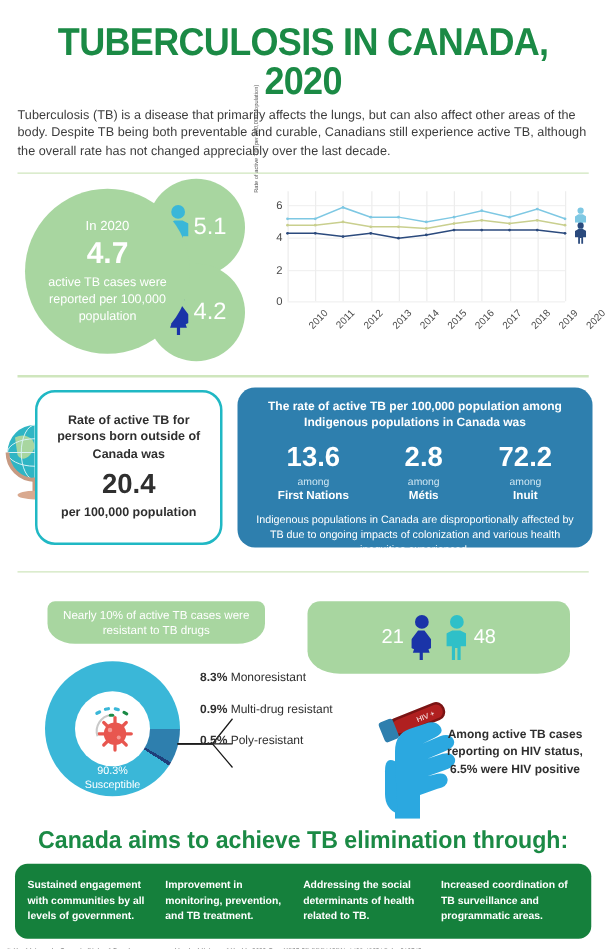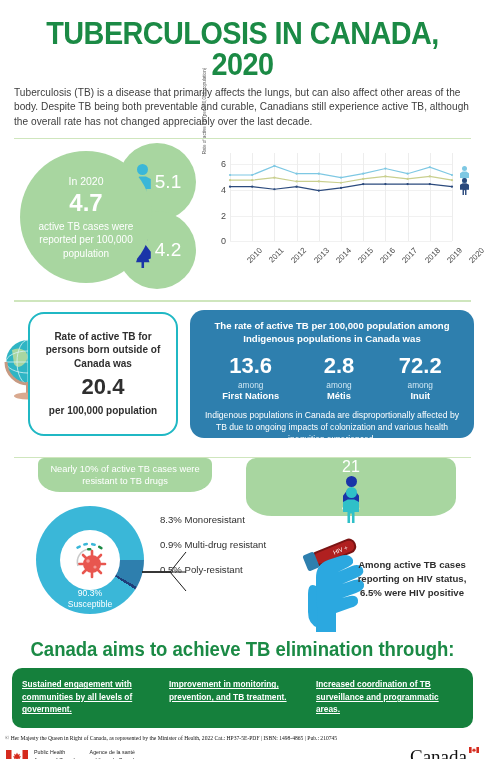--- a/index.html
+++ b/index.html
@@ -110,53 +110,53 @@
     color:#fff; text-align:center; padding: 9px 10px 0;
   }
   .ind-head { font-size: 9.6px; line-height: 1.4; font-weight: 600; }
   .ind-row { display:flex; justify-content:space-around; margin-top: 7px; }
   .ind-num { font-size: 22px; font-weight: bold; }
   .ind-among { font-size: 8.3px; color:#cfe7f3; margin-top:1px; }
   .ind-grp { font-size: 9.3px; font-weight: 600; margin-top: 1px;}
   .ind-foot { font-size: 8.6px; line-height: 1.42; margin-top: 8px; padding: 0 4px; }
 
   
-  .sec3 { position: relative; height: 178px; margin-top: 0; }
+  .sec3 { position: relative; height: 178px; margin-top: 23px; }
   .greenbanner {
     position:absolute; left: 38px; top: 0;
     width: 174px; height: 34px;
     background:#a8d6a0; color:#fff;
     border-radius: 6px 6px 22px 22px / 6px 6px 16px 16px;
     display:flex; align-items:center; justify-content:center;
     text-align:center; font-size: 9.3px; line-height:1.35;
   }
   .deathbanner {
     position:absolute; left: 246px; top: 0;
     width: 210px; height: 58px;
     background:#a8d6a0; color:#fff;
     border-radius: 10px 10px 26px 26px / 10px 10px 18px 18px;
-    display:flex; align-items:center; justify-content:center;flex-direction:column;
+    display:flex; align-items:center; justify-content:center;
   }
   .db-num { font-size: 16px; color:#fff; }
   .db-txt { font-size: 12.5px; line-height:1.22; text-align:center; padding: 0 7px;}
 
   .donutwrap { position:absolute; left: 36px; top: 48px; width: 108px; height: 108px; }
   .donut { width: 108px; height: 108px; border-radius:50%; }
   .donut-hole {
     position:absolute; left: 24px; top: 24px;
     width: 60px; height: 60px; border-radius:50%; background:#fff;
     display:flex; align-items:center; justify-content:center;
   }
   .donut-lab {
     position:absolute; left:0; right:0; bottom: 5px;
     text-align:center; color:#fff; font-size: 8.6px; line-height:1.25;
   }
   .legend { position:absolute; left: 160px; top: 56px; }
   .legend div { font-size: 9.6px; color:#2f2f2f; margin-bottom: 14px; }
-  .legend b { font-weight: normal; }
+  .legend b { font-weight: bold; }
   .leader { position:absolute; }
 
   .hivtext {
     position:absolute; left: 346px; top: 100px; width: 132px;
     font-size: 9.6px; line-height: 1.42; font-weight: bold;
     color:#2f2f2f; text-align:center;
   }
   .hand { position:absolute; left: 286px; top: 62px; width: 92px; height: 112px; }
 
   
@@ -164,21 +164,21 @@
   .goaltitle {
     text-align:center; color:#1b8a45;
     font-family: "Liberation Sans Narrow", "Liberation Sans", sans-serif;
     font-weight:bold; font-size: 19.5px; transform: scaleX(0.95);
   }
   .goalbox {
     margin: 7px 12px 0 12px; background:#15803c;
     border-radius: 10px; color:#fff;
     display:flex; padding: 10px 10px 12px;
   }
-  .goalbox div { flex:1; font-size: 8.3px; line-height: 1.5; padding-right: 6px; font-weight:600;text-decoration:underline;}
+  .goalbox div { flex:1; font-size: 8.3px; line-height: 1.5; padding-right: 6px; font-weight:600;}
 
   
   .copy {
     font-family: "Liberation Serif", serif;
     font-size: 5.6px; color:#111; margin: 7px 5px 0 5px; white-space:nowrap;
   }
   .footrow { display:flex; align-items:center; margin: 5px 6px 0 6px; }
   .flag { width: 22px; height: 13px; position:relative; margin-right:6px;}
   .phac { font-size: 5.3px; line-height:1.5; color:#222; }
   .phac2 { margin-left: 12px; }
@@ -436,20 +436,21 @@
     </svg>
 
     <div class="hivtext">Among active TB cases reporting on HIV status, 6.5% were HIV positive</div>
   </div>
 
   <div class="sec4">
     <div class="goaltitle">Canada aims to achieve TB elimination through:</div>
     <div class="goalbox">
       <div>Sustained engagement with communities by all levels of government.</div>
       <div>Improvement in monitoring, prevention, and TB treatment.</div>
+      <div>Addressing the social determinants of health related to TB.</div>
       <div>Increased coordination of TB surveillance and programmatic areas.</div>
     </div>
   </div>
 
   <div class="copy">© Her Majesty the Queen in Right of Canada, as represented by the Minister of Health, 2022 Cat.: HP37-5E-PDF | ISBN: 1498-4865 | Pub.: 210745</div>
   <div class="footrow">
     <svg class="flag" viewBox="0 0 22 13">
       <rect width="22" height="13" fill="#fff"></rect>
       <rect width="5.5" height="13" fill="#d52b1e"></rect>
         <rect x="16.5" width="5.5" height="13" fill="#d52b1e"></rect>

